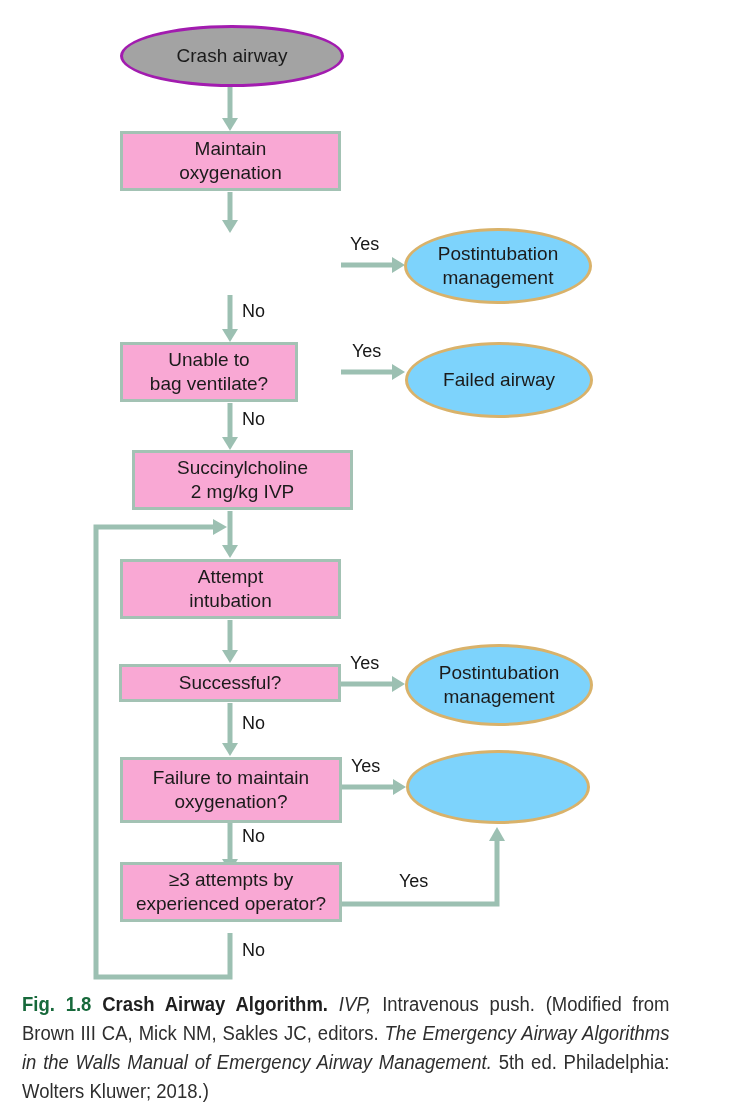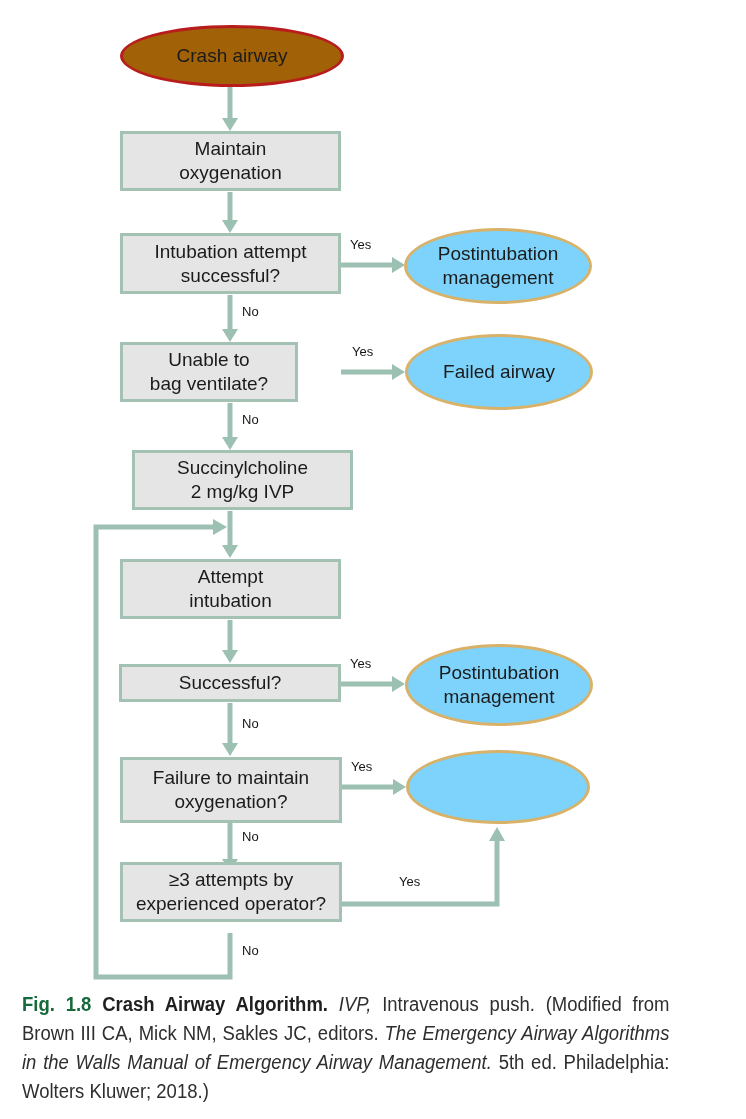--- a/index.html
+++ b/index.html
@@ -3,24 +3,24 @@
 <meta charset="utf-8">
 <style>
   html,body{margin:0;padding:0;background:#ffffff;}
   .page{position:relative;width:746px;height:1119px;background:#ffffff;overflow:hidden;
         font-family:"Liberation Sans",sans-serif;}
   svg.flow{position:absolute;left:0;top:0;}
   .node{position:absolute;display:flex;align-items:center;justify-content:center;
         text-align:center;box-sizing:border-box;color:#1b1b1b;
         font-size:19px;line-height:24px;}
   .node span{white-space:pre-line;}
-  .rect{background:#e5e5e5;border:3px solid #a3c2b4;}
-  .oval-blue{background:#a16207;border:3px solid #b91c1c;border-radius:50%;}
+  .rect{background:#f9a8d4;border:3px solid #a3c2b4;}
+  .oval-blue{background:#a3a3a3;border:3px solid #a21caf;border-radius:50%;}
   .oval-yellow{background:#7dd3fc;border:3px solid #d9b26a;border-radius:50%;}
-  .lbl{position:absolute;font-size:13px;line-height:19px;color:#161616;}
+  .lbl{position:absolute;font-size:18px;line-height:19px;color:#161616;}
   .caption{position:absolute;left:22px;top:990px;width:700px;margin:0;
            transform:scaleX(0.925);transform-origin:0 0;
            text-align:justify;font-size:20px;line-height:29px;color:#2e2e2e;}
   .fig-num{font-weight:bold;color:#17693b;}
   .cap-bold{font-weight:bold;color:#1f1f1f;}
   .cap-italic{font-style:italic;}
 </style>
 </head>
 <body>
 
@@ -63,36 +63,32 @@
 
   <div class="node oval-blue" style="left:120px;top:25px;width:224px;height:62px;">
     <span>Crash airway</span>
   </div>
 
   <div class="node rect" style="left:120px;top:131px;width:221px;height:60px;">
     <span>Maintain
 oxygenation</span>
   </div>
 
-  <div class="node rect" style="left:120px;top:233px;width:221px;height:61px;">
-    <span>Intubation attempt
-successful?</span>
-  </div>
 
   <div class="node oval-yellow" style="left:404px;top:228px;width:188px;height:76px;">
     <span>Postintubation
 management</span>
   </div>
 
   <div class="node rect" style="left:120px;top:342px;width:178px;height:60px;">
     <span>Unable to
 bag ventilate?</span>
   </div>
 
-  <div class="node oval-yellow" style="left:405px;top:334px;width:188px;height:76px;">
+  <div class="node oval-yellow" style="left:405px;top:342px;width:188px;height:76px;">
     <span>Failed airway</span>
   </div>
 
   <div class="node rect" style="left:132px;top:450px;width:221px;height:60px;">
     <span>Succinylcholine
 2 mg/kg IVP</span>
   </div>
 
   <div class="node rect" style="left:120px;top:559px;width:221px;height:60px;">
     <span>Attempt

